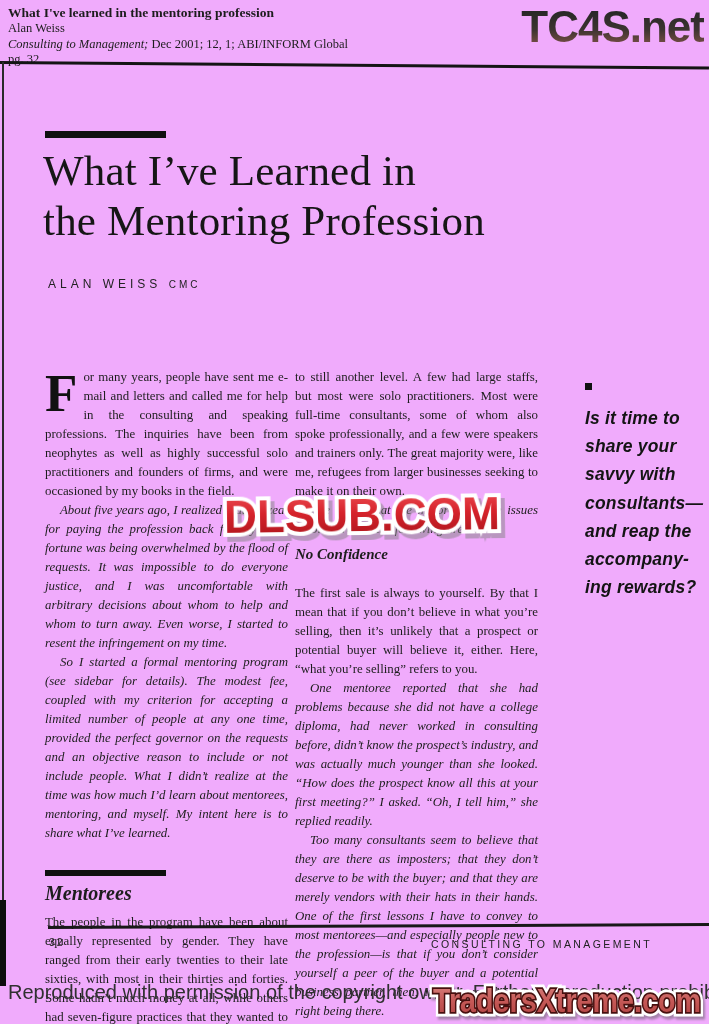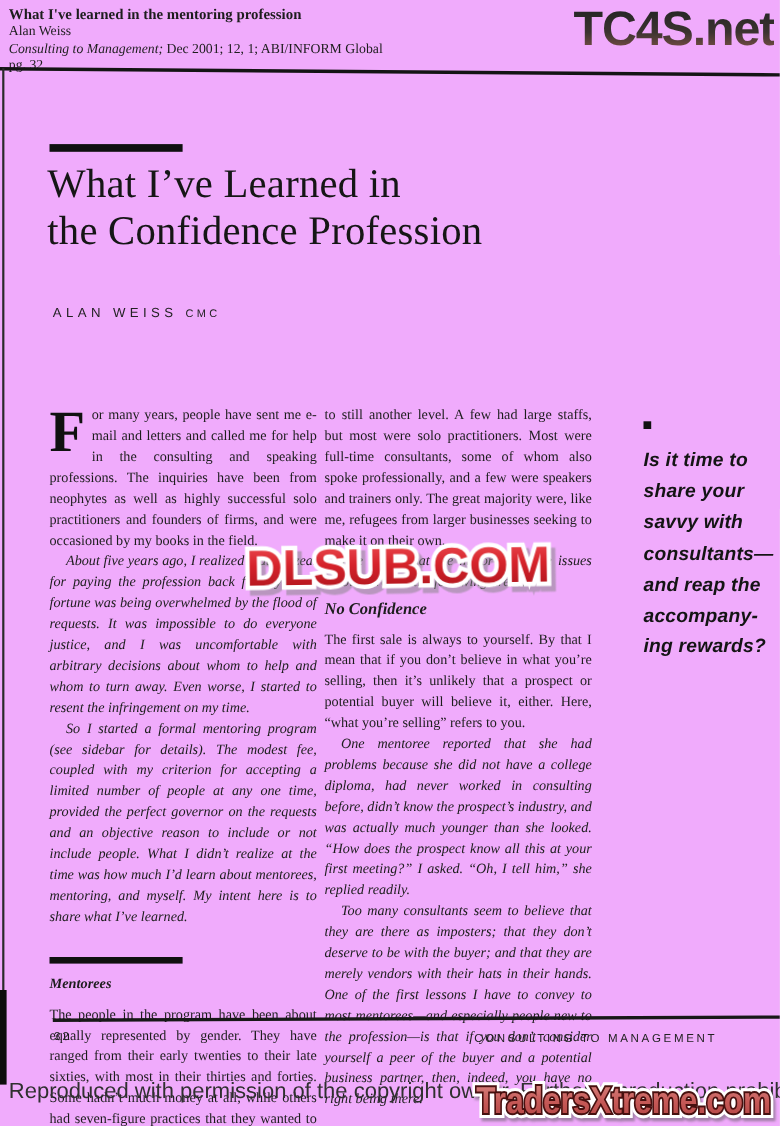--- a/index.html
+++ b/index.html
@@ -23,39 +23,39 @@
             filter:drop-shadow(2px 3px 1px rgba(90,90,90,0.5));}
 
   
   .rule-top{position:absolute;left:0;top:61px;width:709px;height:3px;background:#141414;
             transform:rotate(0.45deg);transform-origin:left center;}
   .edge-line{position:absolute;left:2px;top:62px;width:2px;height:845px;background:#2a2a2a;}
   .edge-line-thick{position:absolute;left:0;top:900px;width:6px;height:86px;background:#0d0d0d;}
   .title-bar{position:absolute;left:45px;top:131px;width:121px;height:7px;background:#101010;}
 
   
-  .art-title{position:absolute;left:43px;top:146px;font-size:37px;line-height:1.17;
+  .art-title{position:absolute;left:43px;top:146px;font-size:43px;line-height:1.17;
              letter-spacing:0.2px;color:#161616;}
   .byline{position:absolute;left:48px;top:277px;font-family:"Liberation Sans",sans-serif;
           font-size:12px;letter-spacing:4px;color:#222;}
   .byline .cred{font-size:10px;letter-spacing:3px;}
 
   
   .col{position:absolute;top:368px;width:243px;font-size:12.9px;line-height:19px;
        text-align:justify;}
   .col-1{left:45px;}
   .col-2{left:295px;}
   .col p{margin:0;}
   .col p.ind{text-indent:15px;font-style:italic;}
   .dropcap{float:left;font-size:53px;line-height:44px;font-weight:bold;
            padding:3px 6px 0 0;color:#111;}
   .sec-bar{width:121px;height:6px;background:#101010;margin:27px 0 0 0;}
-  .sec-head{font-weight:bold;font-style:italic;font-size:13px;margin:8px 0 10px 0;
+  .sec-head{font-weight:bold;font-style:italic;font-size:20px;margin:8px 0 10px 0;
             text-align:left;}
-  .sec-head-2{font-weight:bold;font-style:italic;font-size:15px;margin:6px 0 8px 0;
+  .sec-head-2{font-weight:bold;font-style:italic;font-size:15px;margin:6px 0 20px 0;
             text-align:left;}
 
   
   .pullquote{position:absolute;left:551px;top:383px;width:145px;
              font-family:"Liberation Sans",sans-serif;margin-left:34px;}
   .pq-bullet{width:7px;height:7px;background:#111;margin-bottom:14px;}
   .pq-line{font-weight:bold;font-style:italic;font-size:17.5px;line-height:28.2px;
            color:#141414;letter-spacing:0.2px;}
 
   
@@ -82,21 +82,21 @@
 
   <div class="wm-tc4s">TC4S.net</div>
 
   <div class="rule-top"></div>
   <div class="edge-line"></div>
   <div class="edge-line-thick"></div>
   <div class="title-bar"></div>
 
   <div class="art-title">
     <div>What I’ve Learned in</div>
-    <div>the Confidence Profession</div>
+    <div>the Mentoring Profession</div>
   </div>
   <div class="byline">
     <span>ALAN WEISS</span>
     <span class="cred">CMC</span>
   </div>
 
   <div class="col col-1">
     <p><span class="dropcap">F</span><span>or many years, people have sent me e-mail and letters and called me for help in the consulting and speaking professions. The inquiries have been from neophytes as well as highly successful solo practitioners and founders of firms, and were occasioned by my books in the field.</span></p>
     <p class="ind">About five years ago, I realized that my zeal for paying the profession back for my good fortune was being overwhelmed by the flood of requests. It was impossible to do everyone justice, and I was uncomfortable with arbitrary decisions about whom to help and whom to turn away. Even worse, I started to resent the infringement on my time.</p>
     <p class="ind">So I started a formal mentoring program (see sidebar for details). The modest fee, coupled with my criterion for accepting a limited number of people at any one time, provided the perfect governor on the requests and an objective reason to include or not include people. What I didn’t realize at the time was how much I’d learn about mentorees, mentoring, and myself. My intent here is to share what I’ve learned.</p>

